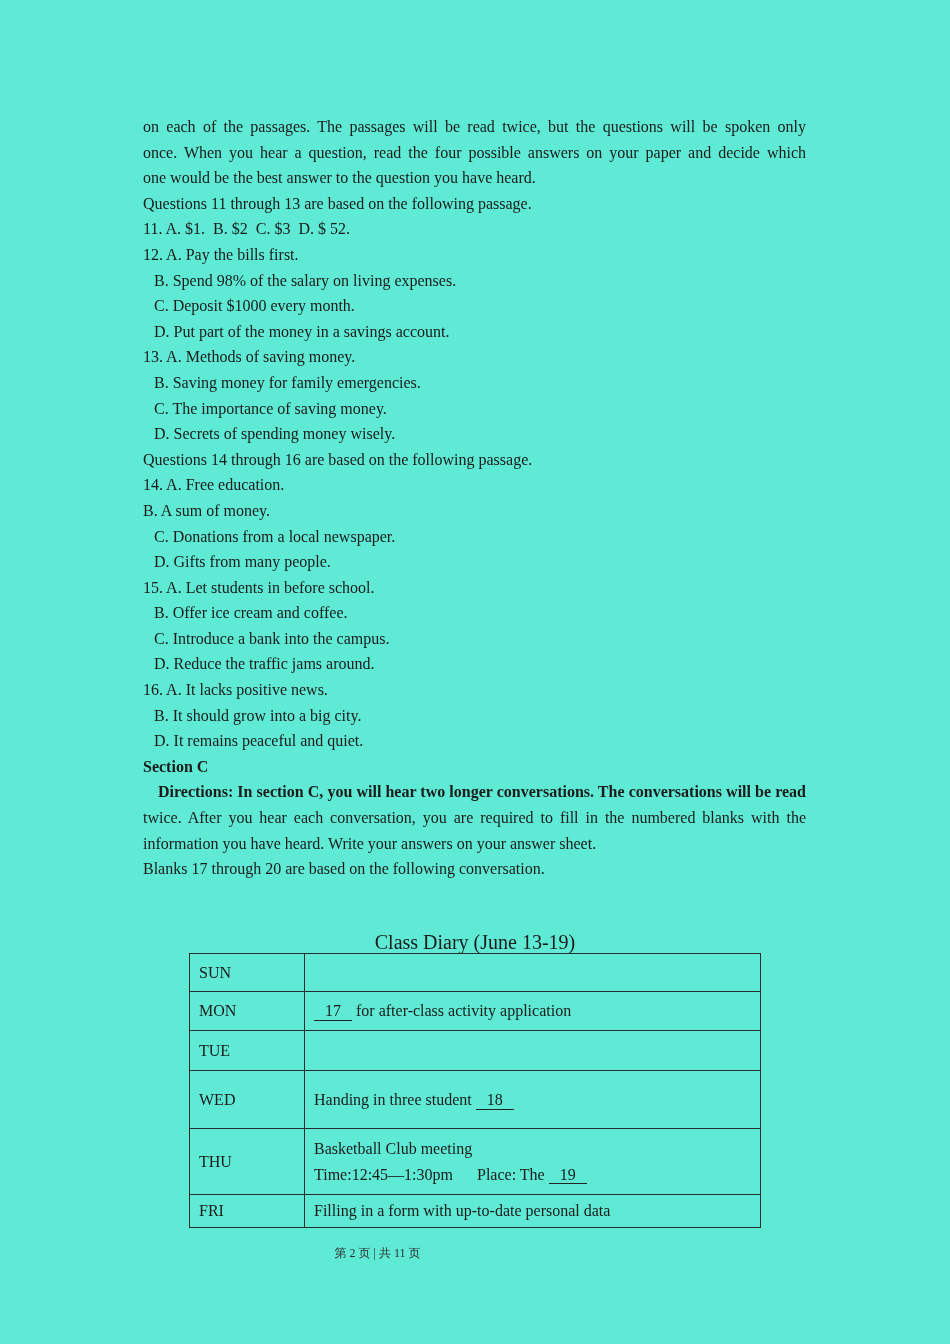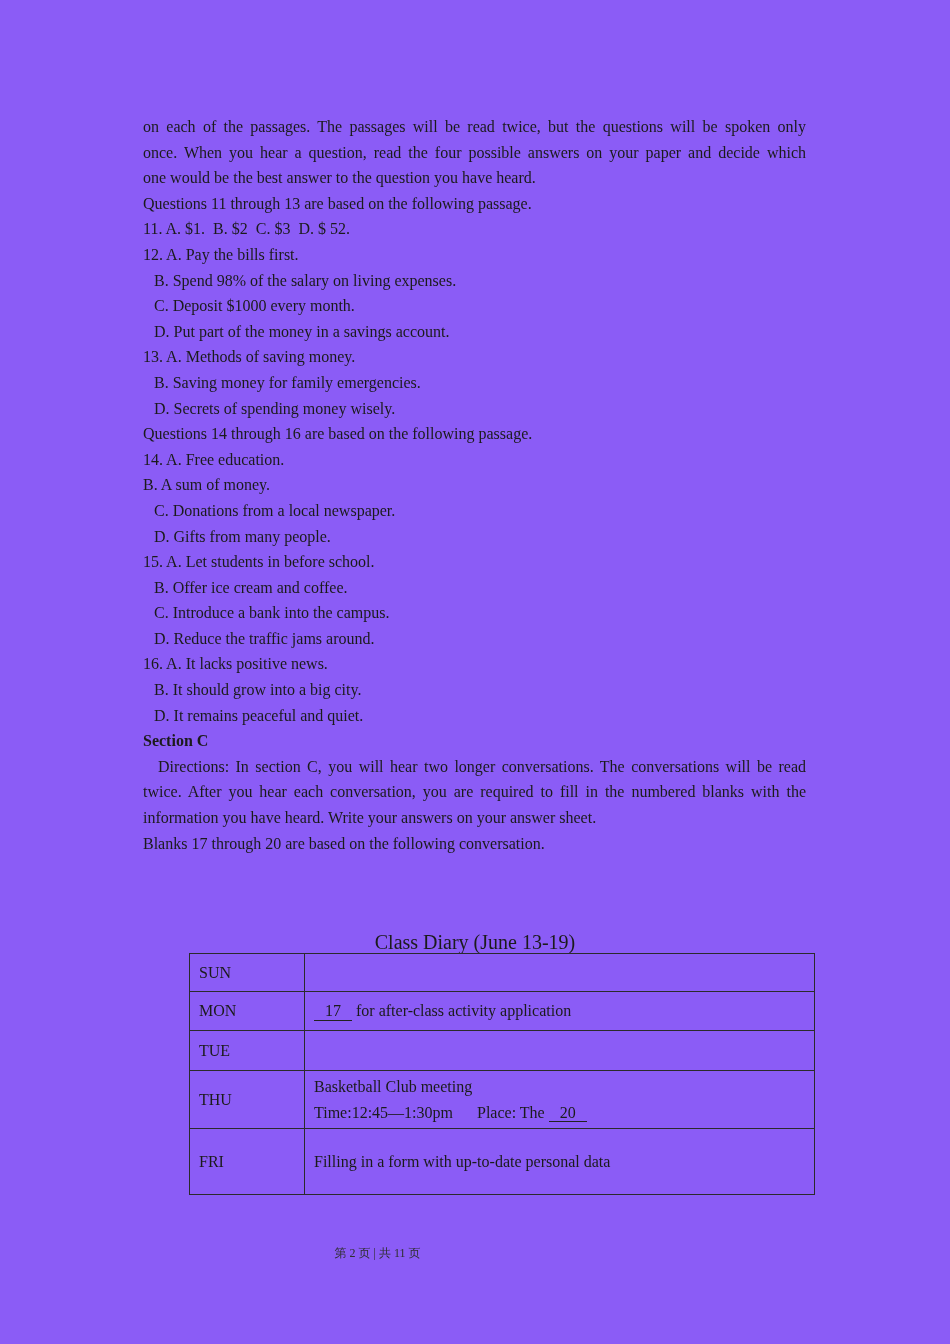--- a/index.html
+++ b/index.html
@@ -1,35 +1,35 @@
 <!DOCTYPE html>
 <html><head>
 <meta charset="utf-8">
 <style>
   html, body { margin: 0; padding: 0; background: #ffffff; }
   .page {
     position: relative;
     width: 950px;
     height: 1344px;
-    background: #8b5cf6;
+    background: #5eead4;
     font-family: "Liberation Serif", "DejaVu Serif", serif;
     color: #1b1b1b;
     overflow: hidden;
   }
   .content {
     position: absolute;
     left: 143px;
     top: 114px;
     width: 663px;
     font-size: 16px;
     line-height: 25.6px;
   }
   .line { white-space: pre-wrap; min-height: 25.6px; }
   .ind-opt   { padding-left: 11px; }
-  .ind-first { text-indent: 15px; }
+  .ind-first { text-indent: 15px; font-weight: bold; }
   .just      { text-align: justify; text-align-last: justify; }
   .bold      { font-weight: 700; }
   .seg-bi    { font-weight: 700; font-style: italic; }
   .seg-blank {
     display: inline-block;
     padding: 0 11px;
     border-bottom: 1.5px solid #222;
     text-align: center;
     line-height: 1.05;
   }
@@ -39,21 +39,21 @@
     top: 930px;
     width: 572px;
     text-align: center;
     font-size: 20px;
     line-height: 24px;
   }
   table.diary {
     position: absolute;
     left: 189px;
     top: 953px;
-    width: 626px;
+    width: 572px;
     border-collapse: collapse;
     table-layout: fixed;
     font-size: 16px;
   }
   table.diary td {
     border: 1.6px solid #2b2b2b;
     vertical-align: middle;
     padding: 2px 6px 2px 9px;
   }
   table.diary td.day { width: 99px; }
@@ -83,20 +83,21 @@
       <div class="line just"><span>once. When you hear a question, read the four possible answers on your paper and decide which</span></div>
       <div class="line"><span>one would be the best answer to the question you have heard.</span></div>
       <div class="line"><span>Questions 11 through 13 are based on the following passage.</span></div>
       <div class="line"><span>11. A. $1.  B. $2  C. $3  D. $ 52.</span></div>
       <div class="line"><span>12. A. Pay the bills first.</span></div>
       <div class="line ind-opt"><span>B. Spend 98% of the salary on living expenses.</span></div>
       <div class="line ind-opt"><span>C. Deposit $1000 every month.</span></div>
       <div class="line ind-opt"><span>D. Put part of the money in a savings account.</span></div>
       <div class="line"><span>13. A. Methods of saving money.</span></div>
       <div class="line ind-opt"><span>B. Saving money for family emergencies.</span></div>
+      <div class="line ind-opt"><span>C. The importance of saving money.</span></div>
       <div class="line ind-opt"><span>D. Secrets of spending money wisely.</span></div>
       <div class="line"><span>Questions 14 through 16 are based on the following passage.</span></div>
       <div class="line"><span>14. A. Free education.</span></div>
       <div class="line"><span>B. A sum of money.</span></div>
       <div class="line ind-opt"><span>C. Donations from a local newspaper.</span></div>
       <div class="line ind-opt"><span>D. Gifts from many people.</span></div>
       <div class="line"><span>15. A. Let students in before school.</span></div>
       <div class="line ind-opt"><span>B. Offer ice cream and coffee.</span></div>
       <div class="line ind-opt"><span>C. Introduce a bank into the campus.</span></div>
       <div class="line ind-opt"><span>D. Reduce the traffic jams around.</span></div>
@@ -120,24 +121,30 @@
           <td class="day">MON</td>
           <td>
             <div class="cell-line"><span class="seg-blank">17</span><span> for after-class activity application</span></div>
           </td>
         </tr>
         <tr>
           <td class="day">TUE</td>
           <td></td>
         </tr>
         <tr>
+          <td class="day">WED</td>
+          <td>
+            <div class="cell-line"><span>Handing in three student </span><span class="seg-blank">18</span></div>
+          </td>
+        </tr>
+        <tr>
           <td class="day">THU</td>
           <td>
             <div class="cell-line"><span>Basketball Club meeting</span></div>
-            <div class="cell-line"><span>Time:12:45—1:30pm      Place: The </span><span class="seg-blank">20</span></div>
+            <div class="cell-line"><span>Time:12:45—1:30pm      Place: The </span><span class="seg-blank">19</span></div>
           </td>
         </tr>
         <tr>
           <td class="day">FRI</td>
           <td>
             <div class="cell-line"><span>Filling in a form with up-to-date personal data</span></div>
           </td>
         </tr>
       </tbody>
   </table>

